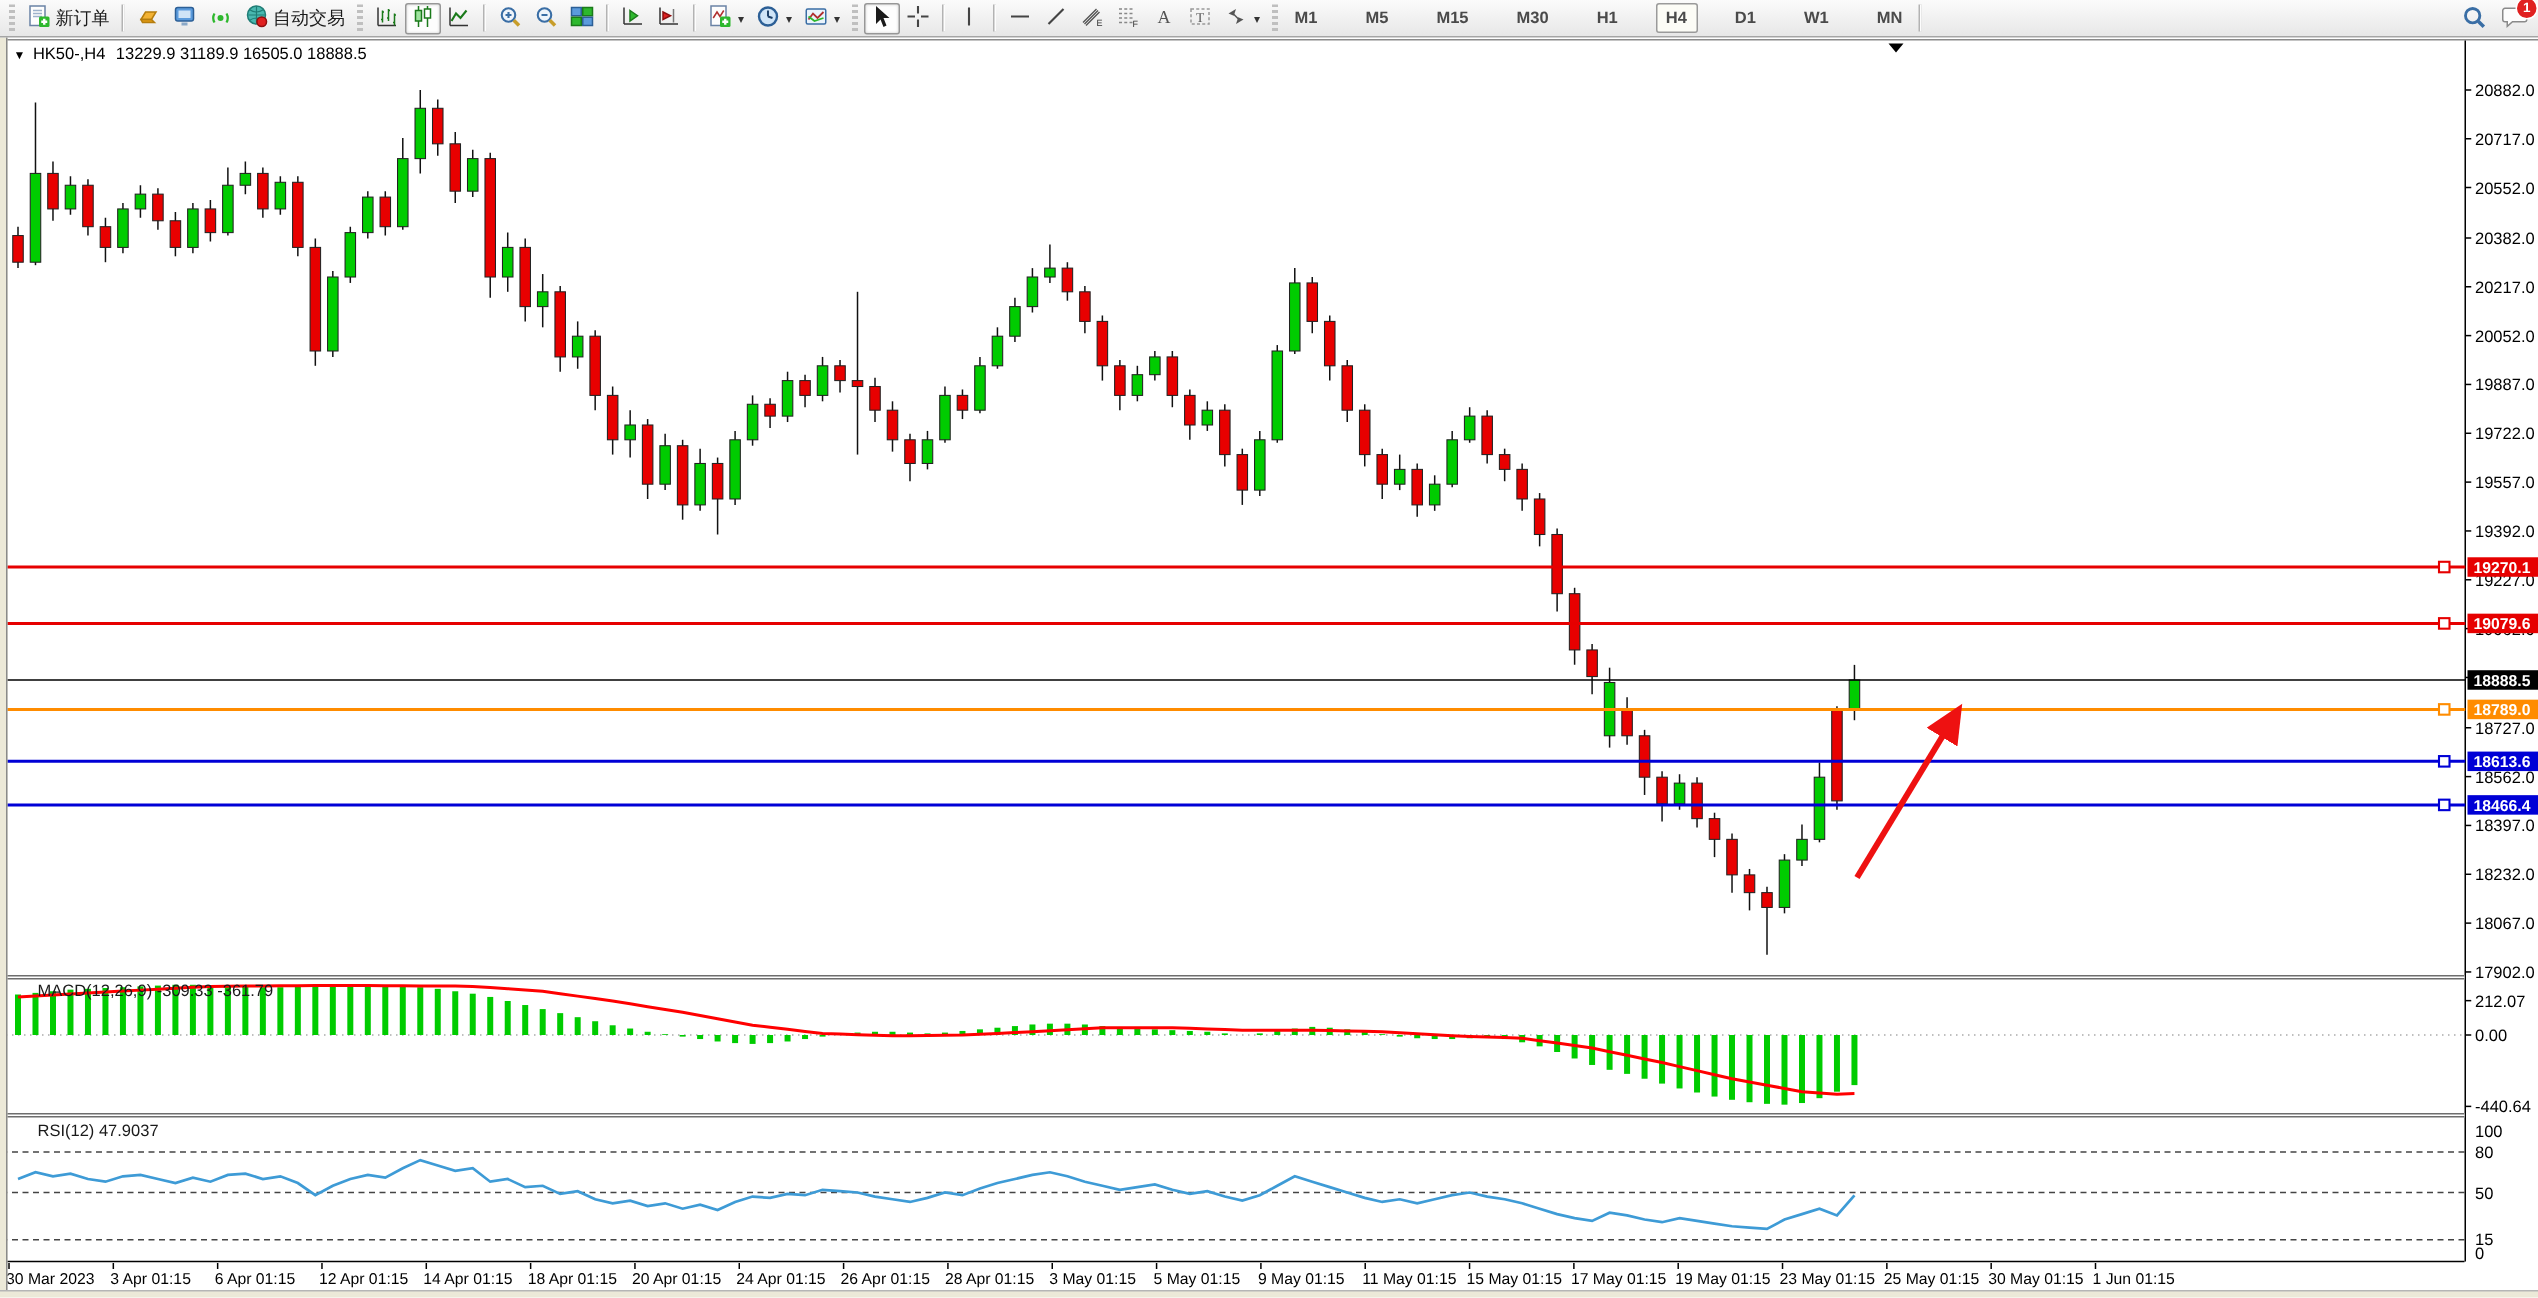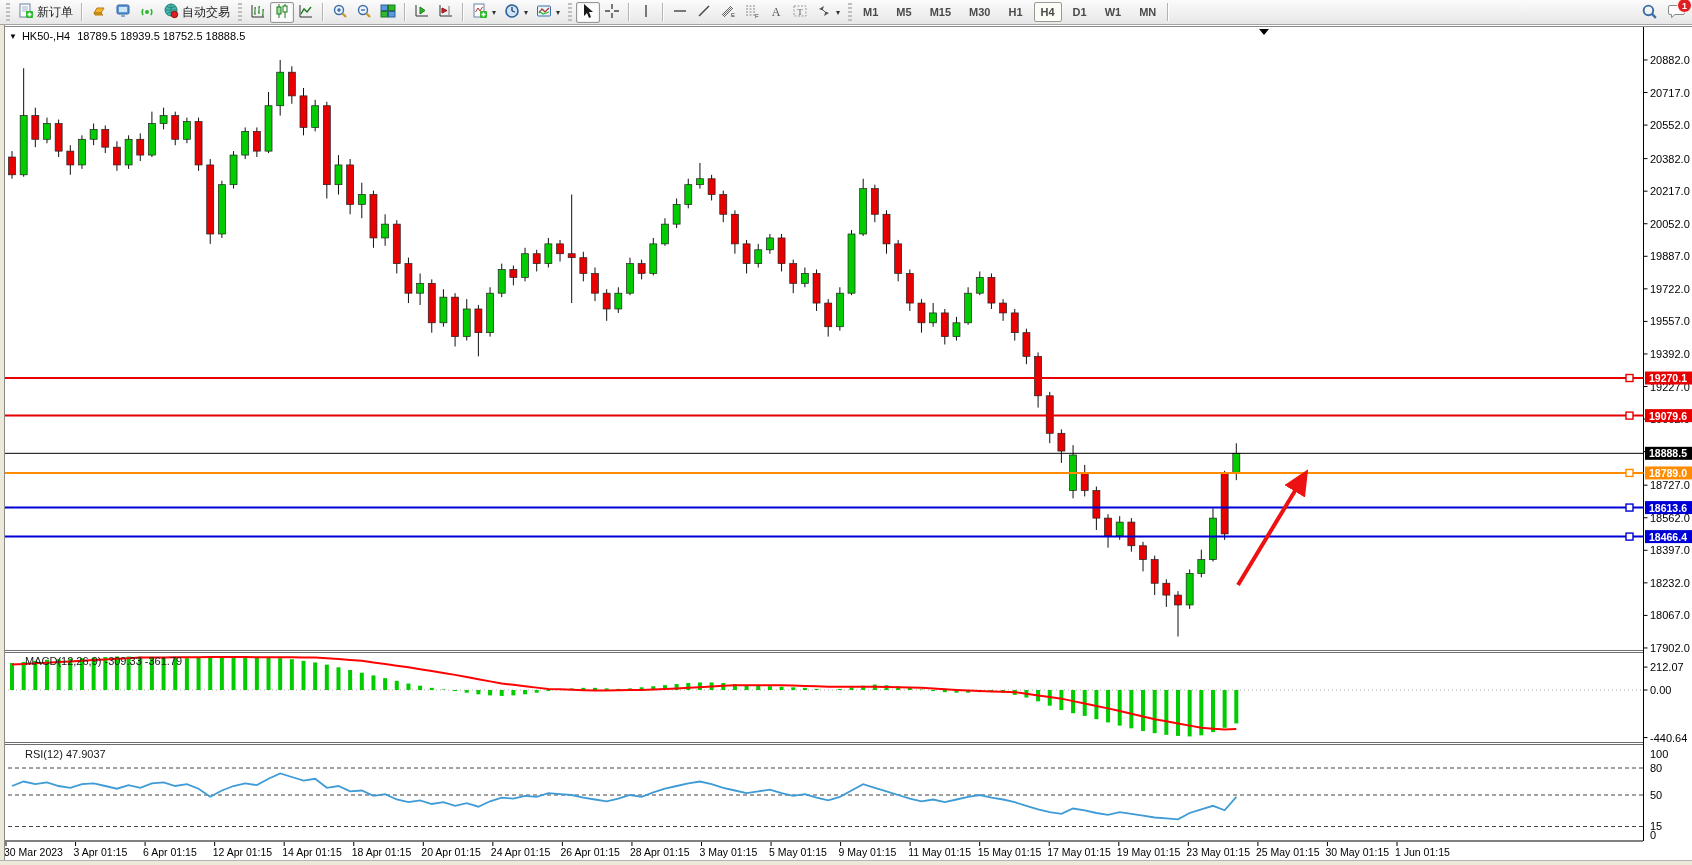--- a/index.html
+++ b/index.html
@@ -247,21 +247,21 @@
     <span><svg width="16" height="16" viewBox="0 0 16 16">
           <path d="M3 6 L8 3 L6.5 7.5 Z" fill="#555"></path>
           <path d="M13 10 L8 13 L9.5 8.5 Z" fill="#555"></path>
           <line x1="6" y1="6" x2="10" y2="10" stroke="#555"></line>
         </svg></span>
     <span class="caret">▾</span>
   </button>
 
   <span class="grip"></span>
 
-  <span id="tfbar" style="display:inline-flex;gap:4px">
+  <span id="tfbar" style="display:inline-flex;gap:18px">
       <button class="tf">M1</button>
       <button class="tf">M5</button>
       <button class="tf">M15</button>
       <button class="tf">M30</button>
       <button class="tf">H1</button>
       <button class="tf active">H4</button>
       <button class="tf">D1</button>
       <button class="tf">W1</button>
       <button class="tf">MN</button>
     </span>
@@ -742,21 +742,21 @@
       <line x1="1238" y1="560" x2="1304" y2="451" stroke="#EE1111" stroke-width="4" marker-end="url(#ah)"></line>
       <polygon points="1259,4 1269,4 1264,10" fill="#000"></polygon>
     </svg>
 
   <div class="lframe"></div>
   <div class="bframe"></div>
 
   <div class="chart-title">
     <span class="mk">▼</span>
     <span>HK50-,H4</span>
-    <span style="margin-left:2px">18789.5</span>
-    <span style="margin-left:-2px">18939.5</span>
-    <span style="margin-left:-2px">18752.5</span>
+    <span style="margin-left:2px">13229.9</span>
+    <span style="margin-left:-2px">31189.9</span>
+    <span style="margin-left:-2px">16505.0</span>
     <span style="margin-left:-2px">18888.5</span>
   </div>
 
   <div class="pane-label" id="macd-label">MACD(12,26,9) -309.33 -361.79</div>
   <div class="pane-label" id="rsi-label">RSI(12) 47.9037</div>
 </div>
 
 </body></html>

